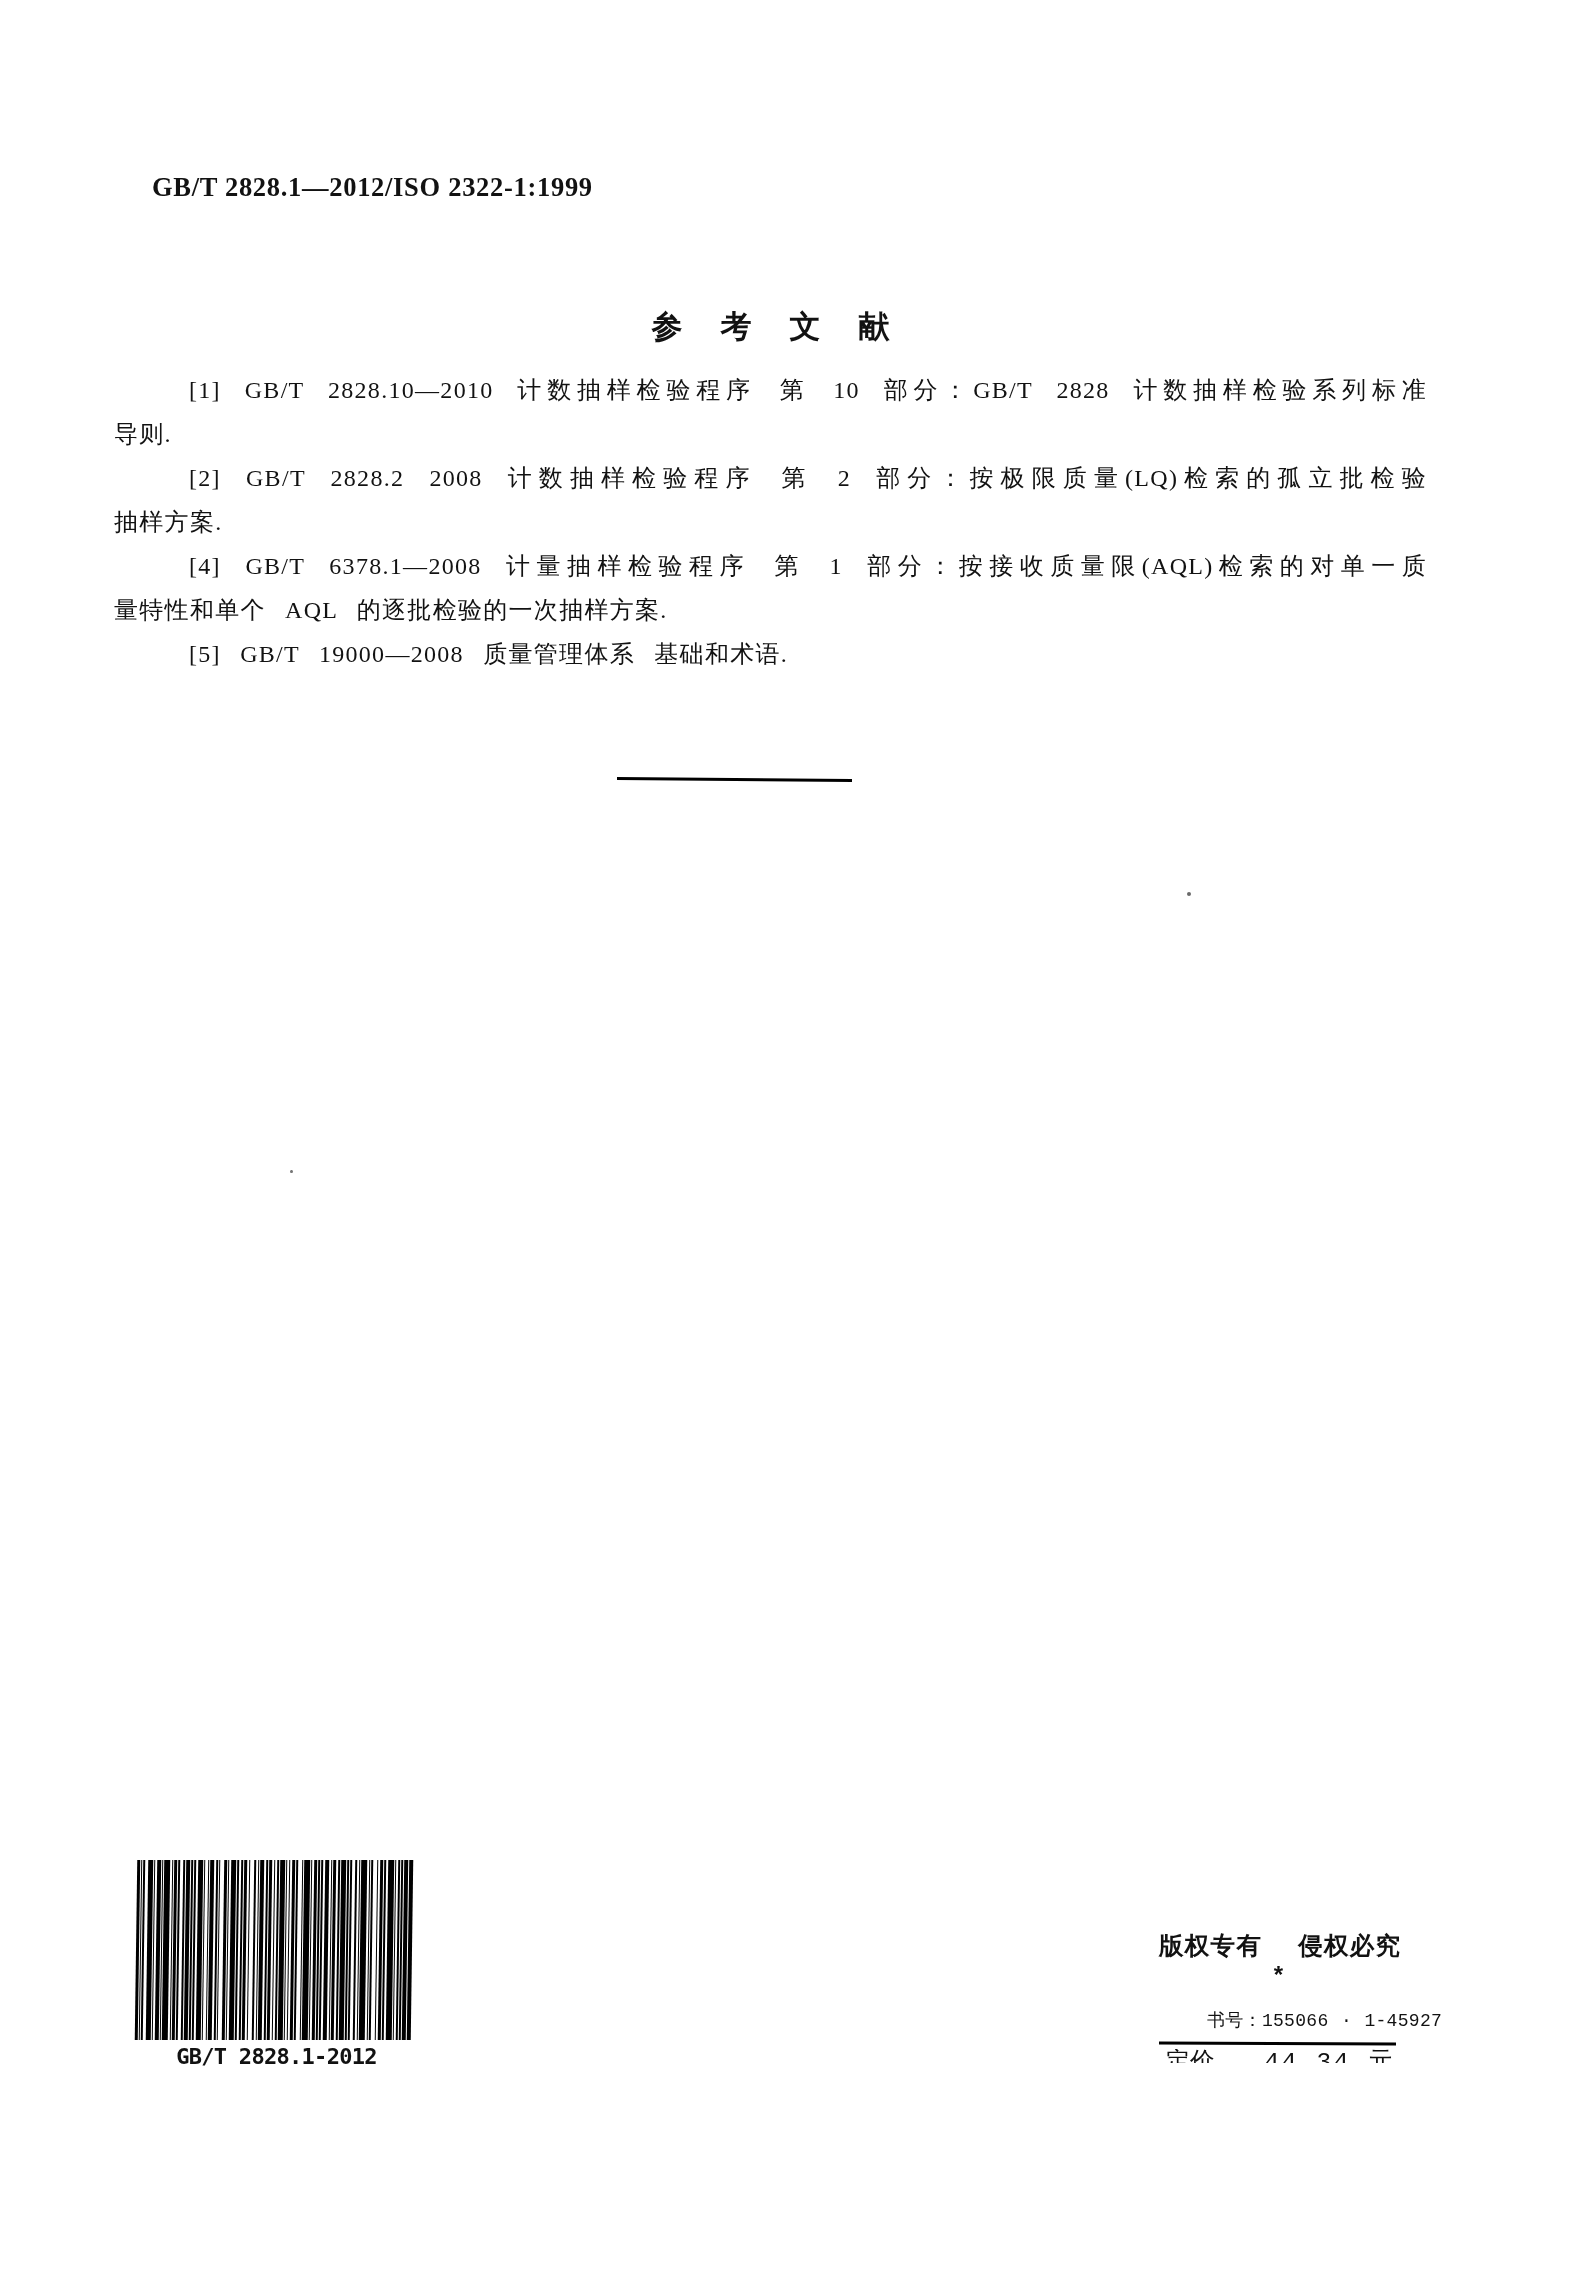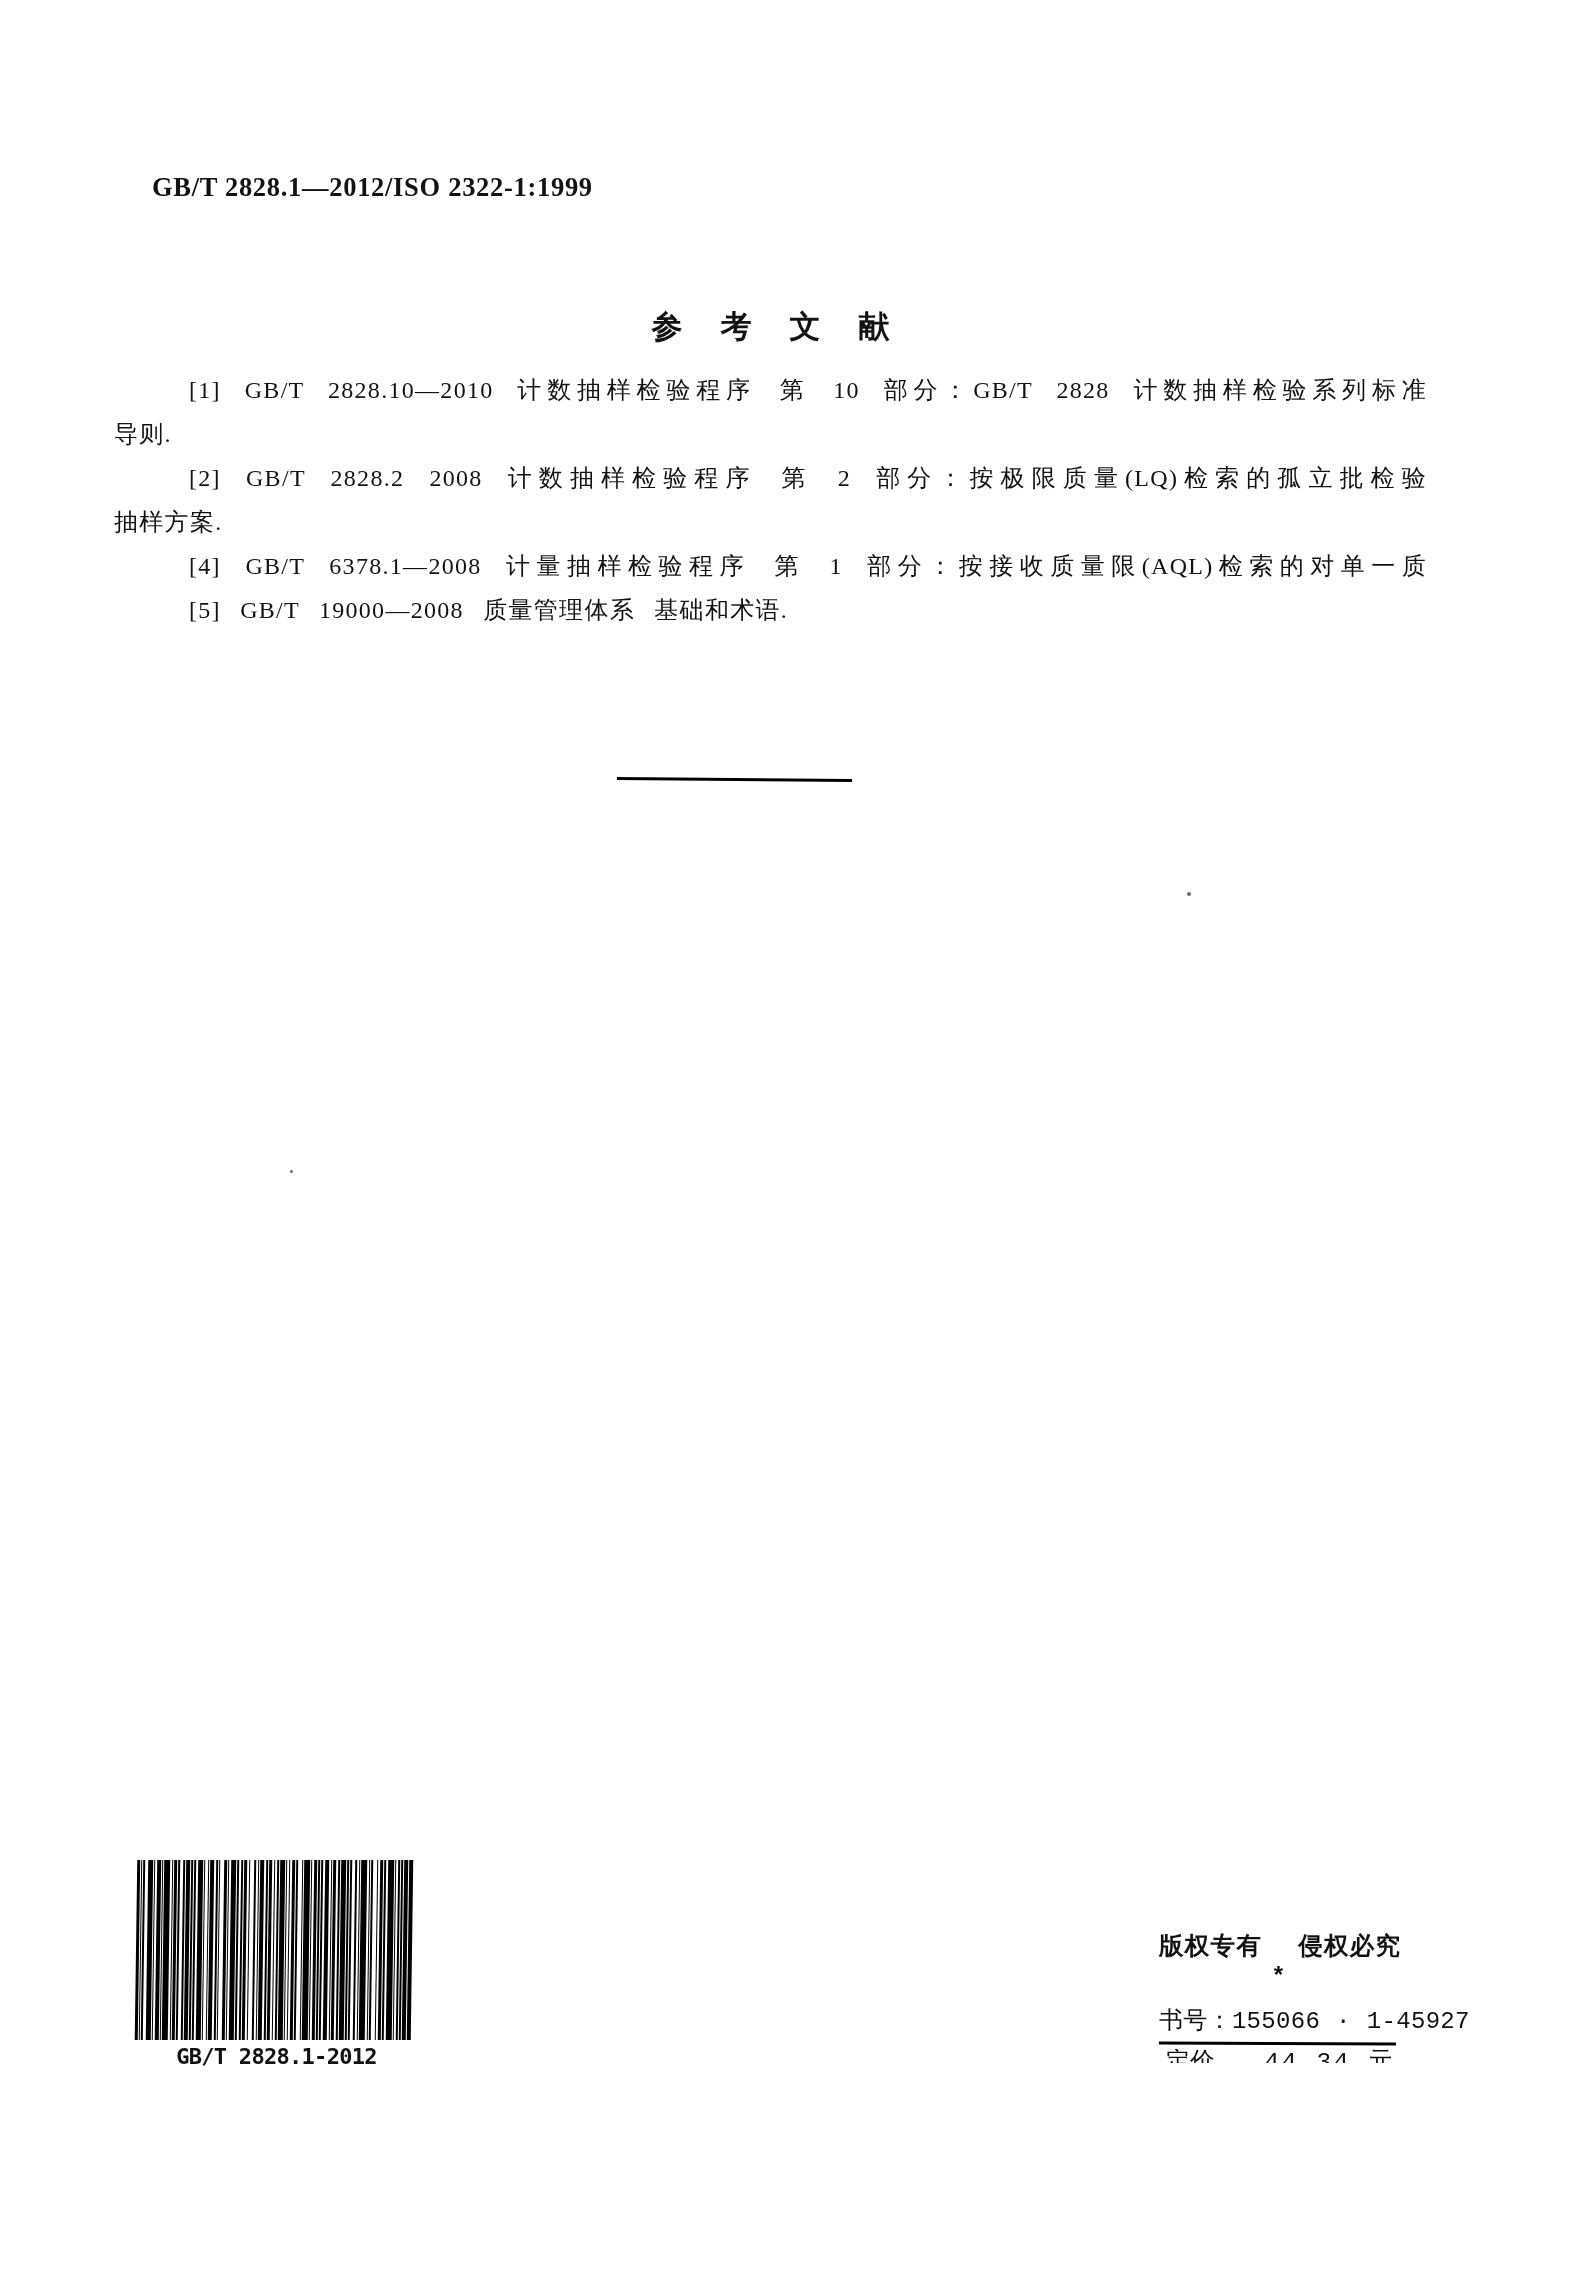--- a/index.html
+++ b/index.html
@@ -58,22 +58,22 @@
   .rights{
     font-size:24.5px;font-weight:bold;line-height:30px;
     text-align:center;letter-spacing:1.3px;word-spacing:20px;
     white-space:nowrap;
   }
   .star{
     margin-top:4px;height:22.5px;line-height:22.5px;
     text-align:center;font-size:24px;font-weight:bold;
   }
   .bookno{
-    margin-top:17px;font-size:24px;line-height:29px;
-    letter-spacing:0.3px;word-spacing:1.3px;white-space:nowrap;
+    margin-top:17px;font-size:18px;line-height:29px;
+    letter-spacing:0.3px;word-spacing:1.3px;white-space:nowrap;margin-left:48px;
   }
   .crule{margin-top:6.6px;width:237px;height:3.3px;background:#000;transform:rotate(0.3deg);}
   .price{
     margin-top:4px;height:14px;overflow:hidden;
     display:flex;justify-content:space-between;
     font-size:24.5px;line-height:28px;
     padding:0 2.6px 0 6.6px;
   }
   .price .pv{letter-spacing:2.6px;}
 </style>
@@ -85,20 +85,21 @@
   <div class="hdr">GB/T 2828.1—2012/ISO 2322-1:1999</div>
 
   <div class="title">参考文献</div>
 
   <div class="refs">
     <div class="ln ind fill">[1] GB/T 2828.10—2010 计数抽样检验程序 第 10 部分：GB/T 2828 计数抽样检验系列标准</div>
     <div class="ln">导则.</div>
     <div class="ln ind fill">[2] GB/T 2828.2 2008 计数抽样检验程序 第 2 部分：按极限质量(LQ)检索的孤立批检验</div>
     <div class="ln">抽样方案.</div>
     <div class="ln ind fill">[4] GB/T 6378.1—2008 计量抽样检验程序 第 1 部分：按接收质量限(AQL)检索的对单一质</div>
+    <div class="ln">量特性和单个 AQL 的逐批检验的一次抽样方案.</div>
     <div class="ln ind">[5] GB/T 19000—2008 质量管理体系 基础和术语.</div>
   </div>
 
   <div class="midrule"></div>
 
   <div class="speck1"></div>
   <div class="speck2"></div>
 
   <div class="barcode">
     <div class="bars">

